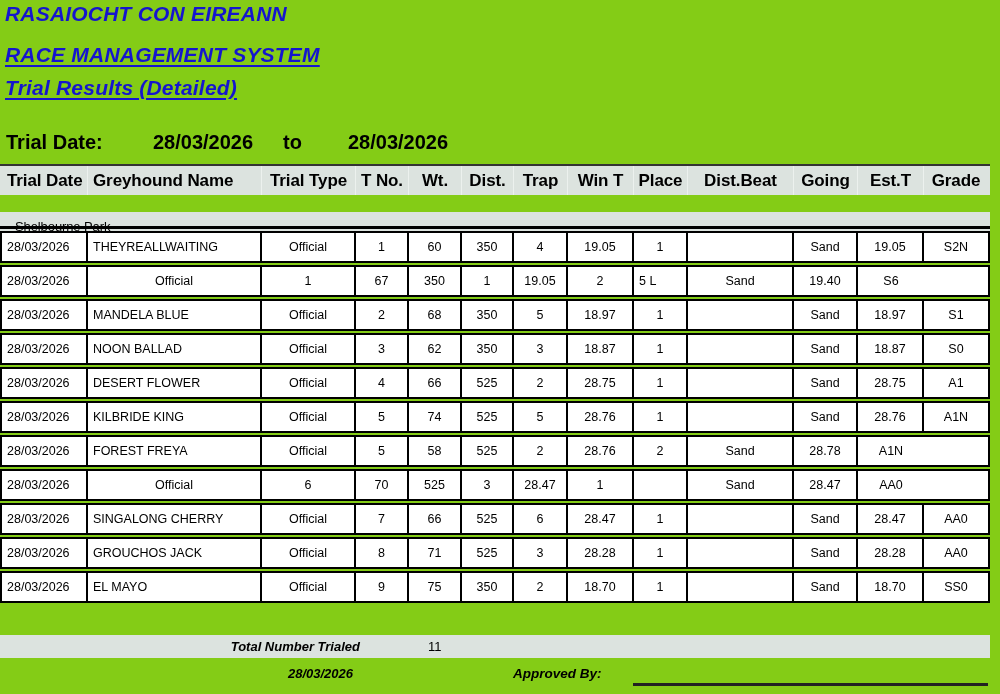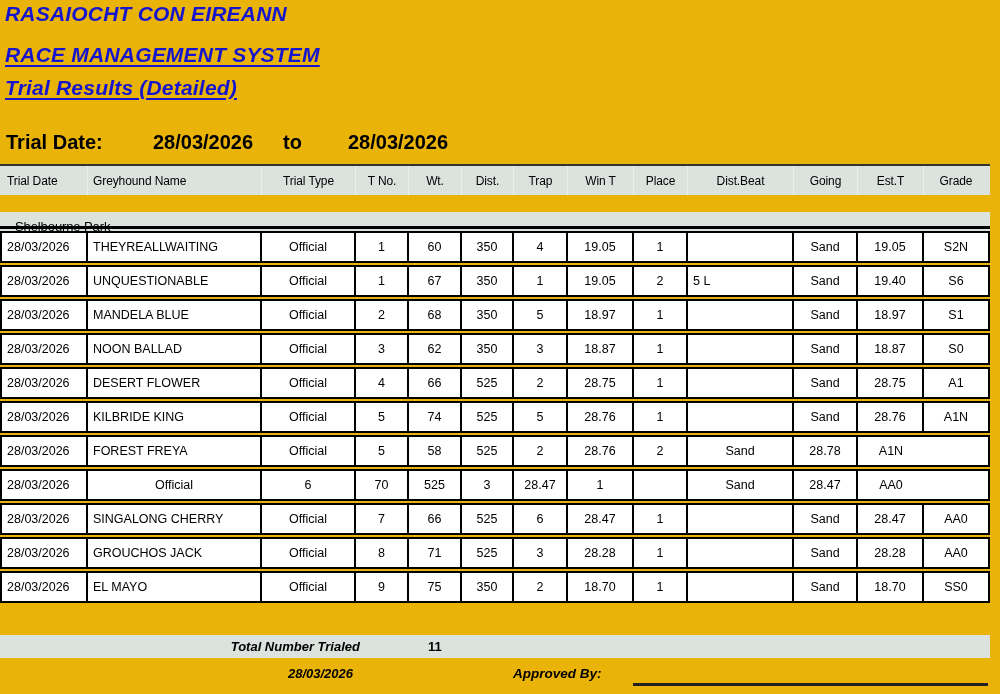--- a/index.html
+++ b/index.html
@@ -1,17 +1,17 @@
 <!DOCTYPE html>
 <html style="--title-blue: #1515cf; --band-bg: #dce3df; --border: #000000;"><head>
 <meta charset="utf-8">
 <style>
   html,body { margin:0; padding:0; background:#fff; }
   .page {
-    position:relative; width:1000px; height:694px; background:#eab308;
+    position:relative; width:1000px; height:694px; background:#84cc16;
     font-family:"Liberation Sans", sans-serif; overflow:hidden; color:#000;
   }
   .title {
     position:absolute; left:5px; color:var(--title-blue,#1515cf);
     font-weight:bold; font-style:italic; font-size:21px; white-space:nowrap;
     letter-spacing:0.2px;
   }
   .underlined { text-decoration:underline; text-decoration-thickness:2px; text-underline-offset:3px; }
   .filter { position:absolute; top:131px; left:0; width:100%; height:22px; font-size:20px; font-weight:bold; }
   .filter span { position:absolute; white-space:nowrap; }
@@ -23,21 +23,21 @@
   .cols {
     display:grid;
     grid-template-columns:86px 174px 94px 53px 53px 52px 54px 66px 54px 106px 64px 66px 64px;
   }
   .band { position:absolute; left:0; width:990px; background:var(--band-bg,#dce3df); box-sizing:border-box;padding-left:25px; }
   .header-band {
     top:164px; height:31px; border-top:2px solid #333;
     padding-left:2px; align-items:center;
   }
   .hcell {
-    font-size:12px; font-weight:normal; letter-spacing:-0.1px;
+    font-size:17px; font-weight:bold; letter-spacing:-0.1px;
     white-space:nowrap; overflow:hidden; border-right:1px solid #ecf1ee; height:100%;
     display:flex; align-items:center;
   }
   .hcell:last-child { border-right:none; }
   .a-left   { justify-content:flex-start; text-align:left; padding-left:5px; }
   .a-center { justify-content:center; text-align:center; }
 
   .group-band { top:212px; height:29px; font-size:13px; font-weight:normal; line-height:29px; padding-left:15px; letter-spacing:-0.1px; }
   .thick-line { position:absolute; top:226px; left:0; width:990px; height:3px; background:var(--border,#000); }
 
@@ -49,21 +49,21 @@
   .tcell {
     font-size:12.5px; white-space:nowrap; overflow:hidden;
     border-right:2px solid var(--border,#000); box-sizing:border-box;
     display:flex; align-items:center; height:100%;
   }
   .tcell:last-child { border-right:none; }
 
   .footer-band { top:635px; height:23px; }
   .footer-band span { position:absolute; top:0; line-height:23px; white-space:nowrap; }
   .total-label { left:160px; width:200px; text-align:right; font-size:13px; font-weight:bold; font-style:italic; }
-  .total-value { left:428px; font-size:13px; font-weight:bold; }
+  .total-value { left:428px; font-size:13px; font-weight:normal; }
   .report-date {
     position:absolute; top:666px; left:250px; width:103px; text-align:right;
     font-size:13px; font-weight:bold; font-style:italic; white-space:nowrap;
   }
   .approved-label {
     position:absolute; top:666px; left:513px;
     font-size:13.5px; font-weight:bold; font-style:italic; white-space:nowrap;
   }
   .signature-line { position:absolute; top:683px; left:633px; width:355px; height:3px; background:#222; }
 </style>
@@ -114,21 +114,20 @@
         <div class="tcell a-center">4</div>
         <div class="tcell a-center">19.05</div>
         <div class="tcell a-center">1</div>
         <div class="tcell a-left"></div>
         <div class="tcell a-center">Sand</div>
         <div class="tcell a-center">19.05</div>
         <div class="tcell a-center">S2N</div>
       </div>
       <div class="trow cols">
         <div class="tcell a-left">28/03/2026</div>
-        <div class="tcell a-left">UNQUESTIONABLE</div>
         <div class="tcell a-center">Official</div>
         <div class="tcell a-center">1</div>
         <div class="tcell a-center">67</div>
         <div class="tcell a-center">350</div>
         <div class="tcell a-center">1</div>
         <div class="tcell a-center">19.05</div>
         <div class="tcell a-center">2</div>
         <div class="tcell a-left">5 L</div>
         <div class="tcell a-center">Sand</div>
         <div class="tcell a-center">19.40</div>

